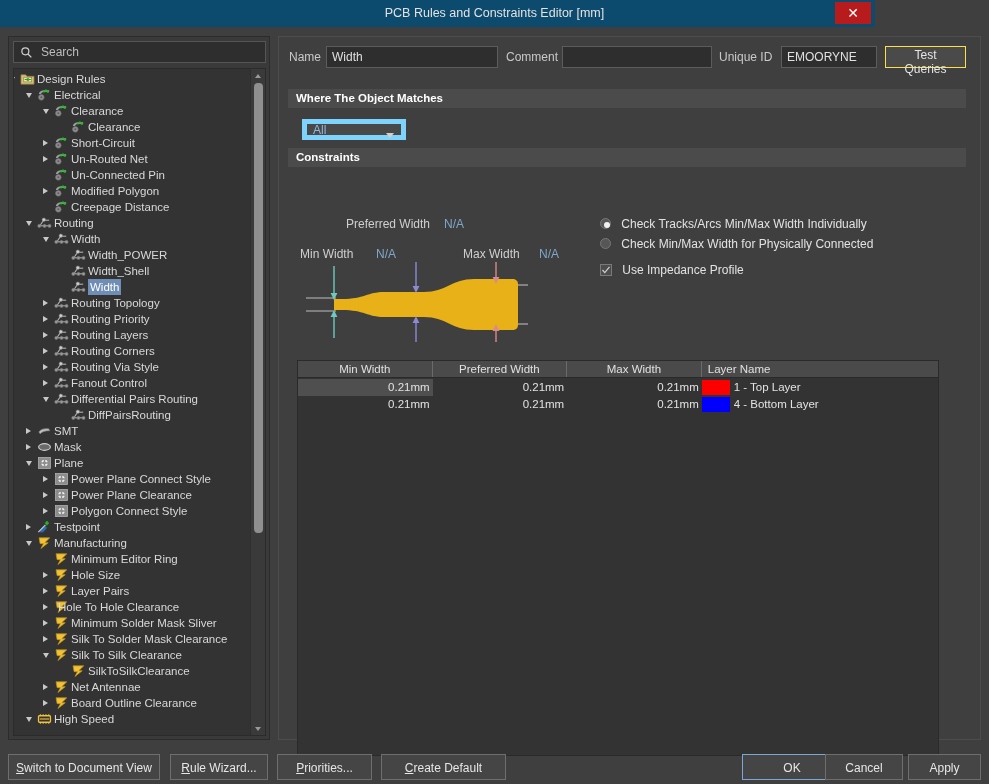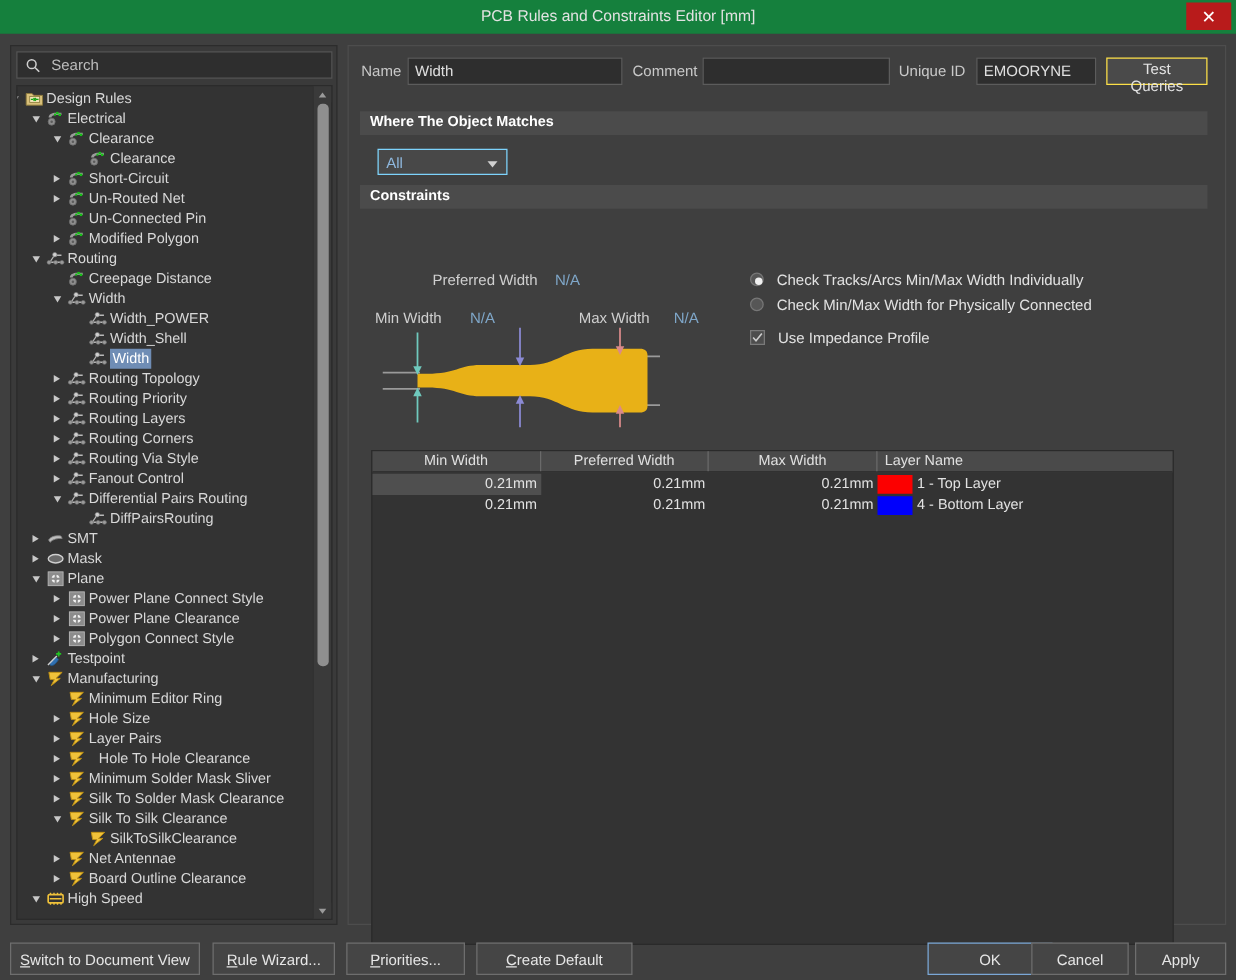--- a/index.html
+++ b/index.html
@@ -8,22 +8,22 @@
     width: 989px; height: 784px;
     background: #3f3f3f;
     font-family: "Liberation Sans", sans-serif;
     font-size: 12px;
     color: #d6d6d6;
     overflow: hidden;
   }
 
   
   #titlebar {
-    position: absolute; left: 0; top: 0; width: 989px; height: 27px;
-    background: #15803d;
+    position: absolute; left: 0; top: 0; width: 875px; height: 27px;
+    background: #0c4a6e;
     padding-left: 24px;
   }
   #title-text {
     position: absolute; left: 0; top: 0; width: 989px; height: 27px;
     line-height: 27px; text-align: center;
     color: #e2e2e2; font-size: 12.5px;
   }
   #close-btn {
     position: absolute; right: 4px; top: 2px; width: 36px; height: 22px;
     background: #b81b1b; color: #fff;
@@ -123,21 +123,21 @@
 
   .section-bar {
     position: absolute; left: 9px; width: 678px; height: 19px;
     background: #4b4b4b; color: #ffffff; font-weight: bold; font-size: 11.5px;
     line-height: 19px; padding-left: 8px;
   }
   #sec-where { top: 52px; }
   #sec-constraints { top: 111px; }
 
   .tdd {
-    background: #484848; border: 1px solid #7dd3fc; color: #cfcfcf;
+    background: #484848; border: 5px solid #7dd3fc; color: #cfcfcf;
     height: 21px; font-size: 12px; position: absolute;
     display: flex; align-items: center; padding-left: 6px; cursor: pointer;
   }
   .tdd .caret {
     position: absolute; right: 7px; top: 9px; width: 0; height: 0;
     border-top: 5px solid #d0d0d0; border-left: 4.5px solid transparent; border-right: 4.5px solid transparent;
   }
   #scope-dd { left: 23px; top: 82px; width: 104px; }
   #scope-dd .ddval { color: #8fb8de; }
   #imp-dd { left: 331px; top: 199px; width: 198px; }
@@ -325,46 +325,46 @@
               <path d="M2,6.5 C2,3.6 5,2.3 8.2,2.3 L13,2.3 L13,4.3 L8.2,4.3 C6,4.3 4.4,5 4.4,6.5 Z" fill="#9b9b9b"></path>
               <circle cx="4.6" cy="10" r="3" fill="#8e8e8e" stroke="#6d6d6d" stroke-width="0.7"></circle>
               <circle cx="4.6" cy="10" r="1.1" fill="#5c5c5c"></circle>
               <rect x="8.4" y="1.6" width="2.1" height="2.1" fill="#17c017"></rect>
               <rect x="10.5" y="3.1" width="2.1" height="2.1" fill="#17c017"></rect>
               <rect x="6.6" y="3.1" width="1.7" height="1.7" fill="#17c017"></rect>
             </svg></span>
           <span class="tlabel" style="left: 57px;">Modified Polygon</span>
         </div>
         <div class="trow">
-          <span class="twist open" style="left: 11px;">
-            <i></i>
-          </span>
-          <span class="ticon" style="left: 23px;"><svg viewBox="0 0 16 15" width="15" height="14">
-              <line x1="1.5" y1="10.5" x2="14.5" y2="10.5" stroke="#b9b9b9" stroke-width="1.1"></line>
-              <line x1="3" y1="10.5" x2="7" y2="4.5" stroke="#b9b9b9" stroke-width="1.1"></line>
-              <line x1="7" y1="4.5" x2="13" y2="4.5" stroke="#b9b9b9" stroke-width="1.1"></line>
-              <circle cx="2.4" cy="10.6" r="1.7" fill="#9a9a9a" stroke="#717171" stroke-width="0.6"></circle>
-              <circle cx="8" cy="10.6" r="1.7" fill="#9a9a9a" stroke="#717171" stroke-width="0.6"></circle>
-              <circle cx="13.4" cy="10.6" r="1.7" fill="#9a9a9a" stroke="#717171" stroke-width="0.6"></circle>
-              <circle cx="7.3" cy="4" r="1.9" fill="#cfcfcf" stroke="#7c7c7c" stroke-width="0.6"></circle>
-            </svg></span>
-          <span class="tlabel" style="left: 40px;">Routing</span>
-        </div>
-        <div class="trow">
           <span class="ticon" style="left: 40px;"><svg viewBox="0 0 16 15" width="15" height="14">
               <path d="M2,6.5 C2,3.6 5,2.3 8.2,2.3 L13,2.3 L13,4.3 L8.2,4.3 C6,4.3 4.4,5 4.4,6.5 Z" fill="#9b9b9b"></path>
               <circle cx="4.6" cy="10" r="3" fill="#8e8e8e" stroke="#6d6d6d" stroke-width="0.7"></circle>
               <circle cx="4.6" cy="10" r="1.1" fill="#5c5c5c"></circle>
               <rect x="8.4" y="1.6" width="2.1" height="2.1" fill="#17c017"></rect>
               <rect x="10.5" y="3.1" width="2.1" height="2.1" fill="#17c017"></rect>
               <rect x="6.6" y="3.1" width="1.7" height="1.7" fill="#17c017"></rect>
             </svg></span>
           <span class="tlabel" style="left: 57px;">Creepage Distance</span>
         </div>
         <div class="trow">
+          <span class="twist open" style="left: 11px;">
+            <i></i>
+          </span>
+          <span class="ticon" style="left: 23px;"><svg viewBox="0 0 16 15" width="15" height="14">
+              <line x1="1.5" y1="10.5" x2="14.5" y2="10.5" stroke="#b9b9b9" stroke-width="1.1"></line>
+              <line x1="3" y1="10.5" x2="7" y2="4.5" stroke="#b9b9b9" stroke-width="1.1"></line>
+              <line x1="7" y1="4.5" x2="13" y2="4.5" stroke="#b9b9b9" stroke-width="1.1"></line>
+              <circle cx="2.4" cy="10.6" r="1.7" fill="#9a9a9a" stroke="#717171" stroke-width="0.6"></circle>
+              <circle cx="8" cy="10.6" r="1.7" fill="#9a9a9a" stroke="#717171" stroke-width="0.6"></circle>
+              <circle cx="13.4" cy="10.6" r="1.7" fill="#9a9a9a" stroke="#717171" stroke-width="0.6"></circle>
+              <circle cx="7.3" cy="4" r="1.9" fill="#cfcfcf" stroke="#7c7c7c" stroke-width="0.6"></circle>
+            </svg></span>
+          <span class="tlabel" style="left: 40px;">Routing</span>
+        </div>
+        <div class="trow">
           <span class="twist open" style="left: 28px;">
             <i></i>
           </span>
           <span class="ticon" style="left: 40px;"><svg viewBox="0 0 16 15" width="15" height="14">
               <line x1="1.5" y1="10.5" x2="14.5" y2="10.5" stroke="#b9b9b9" stroke-width="1.1"></line>
               <line x1="3" y1="10.5" x2="7" y2="4.5" stroke="#b9b9b9" stroke-width="1.1"></line>
               <line x1="7" y1="4.5" x2="13" y2="4.5" stroke="#b9b9b9" stroke-width="1.1"></line>
               <circle cx="2.4" cy="10.6" r="1.7" fill="#9a9a9a" stroke="#717171" stroke-width="0.6"></circle>
               <circle cx="8" cy="10.6" r="1.7" fill="#9a9a9a" stroke="#717171" stroke-width="0.6"></circle>
               <circle cx="13.4" cy="10.6" r="1.7" fill="#9a9a9a" stroke="#717171" stroke-width="0.6"></circle>
@@ -635,21 +635,21 @@
             </svg></span>
           <span class="tlabel" style="left: 57px;">Layer Pairs</span>
         </div>
         <div class="trow">
           <span class="twist closed" style="left: 28px;">
             <i></i>
           </span>
           <span class="ticon" style="left: 40px;"><svg viewBox="0 0 16 15" width="15" height="14">
               <path d="M2.2,2 L13.6,2 L8.3,7.2 L12,7.2 L4.2,13.4 L6.9,8.2 L3.3,8.2 Z" fill="#f0c23a" stroke="#c09113" stroke-width="0.8"></path>
             </svg></span>
-          <span class="tlabel" style="left: 65px;">Hole To Hole Clearance</span>
+          <span class="tlabel" style="left: 44px;">Hole To Hole Clearance</span>
         </div>
         <div class="trow">
           <span class="twist closed" style="left: 28px;">
             <i></i>
           </span>
           <span class="ticon" style="left: 40px;"><svg viewBox="0 0 16 15" width="15" height="14">
               <path d="M2.2,2 L13.6,2 L8.3,7.2 L12,7.2 L4.2,13.4 L6.9,8.2 L3.3,8.2 Z" fill="#f0c23a" stroke="#c09113" stroke-width="0.8"></path>
             </svg></span>
           <span class="tlabel" style="left: 57px;">Minimum Solder Mask Sliver</span>
         </div>

